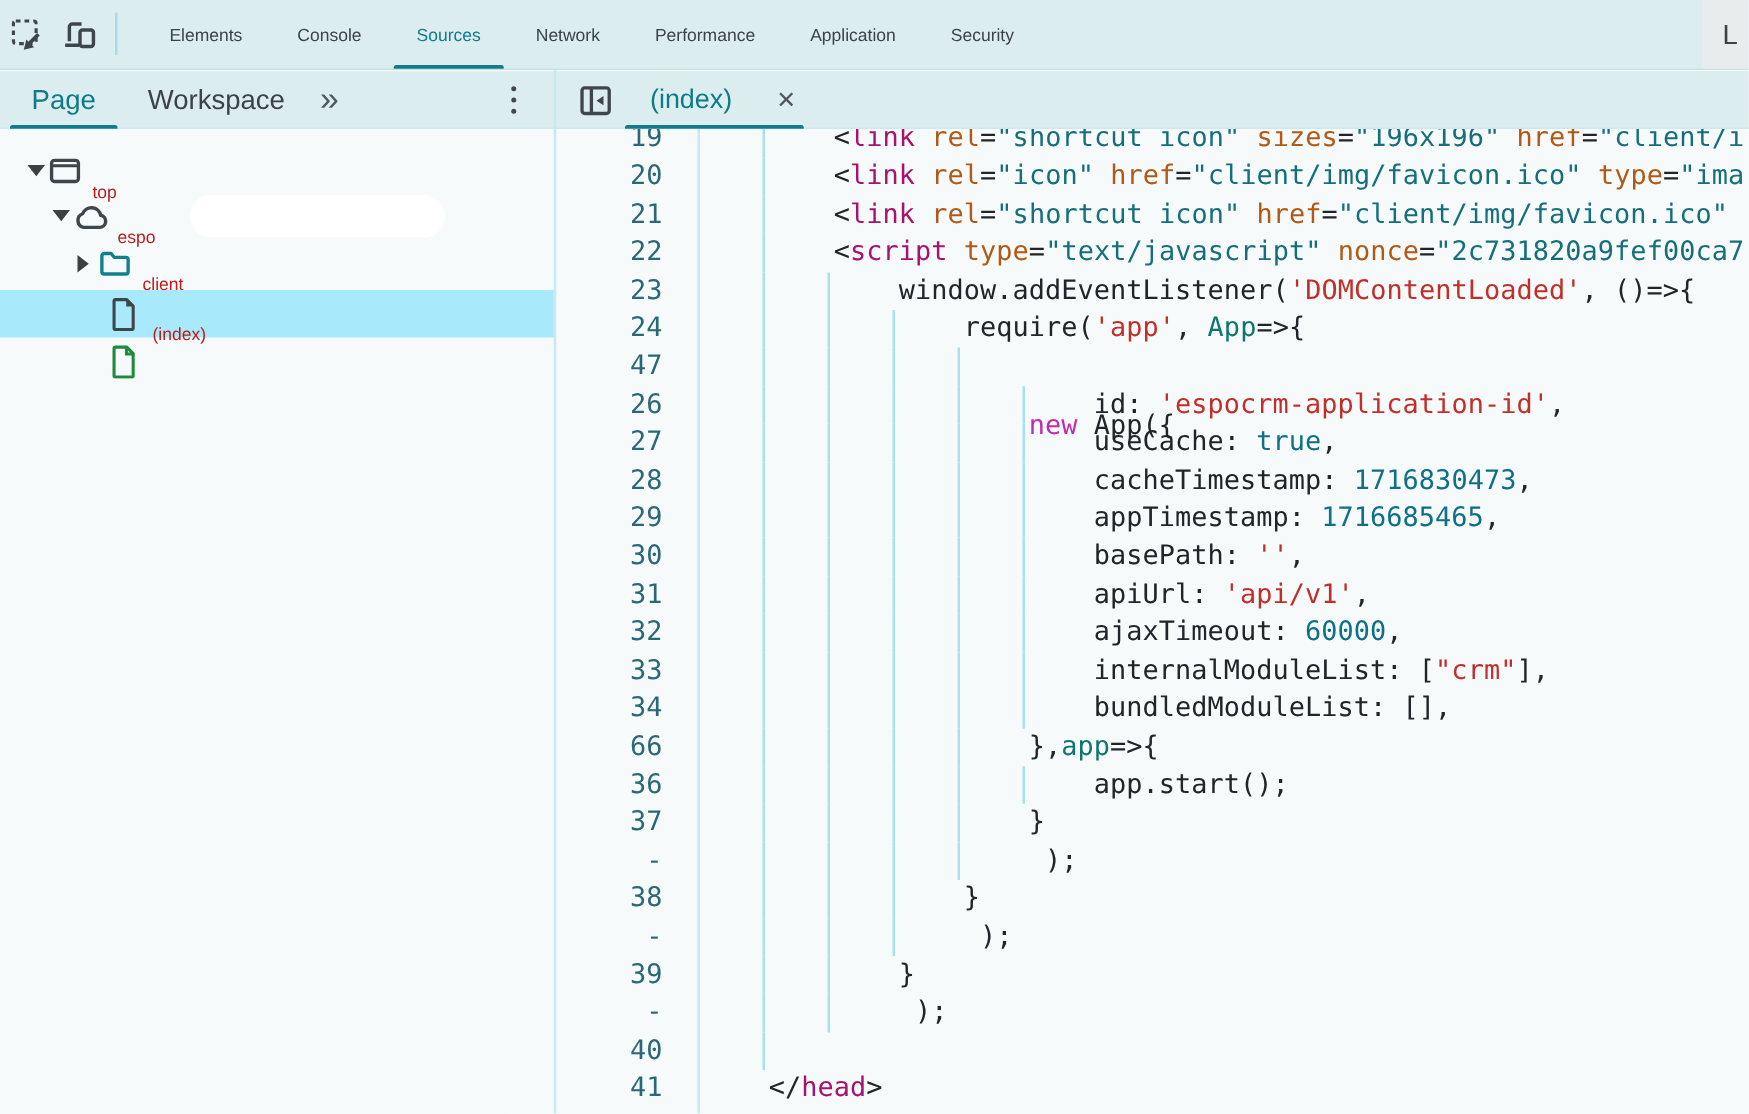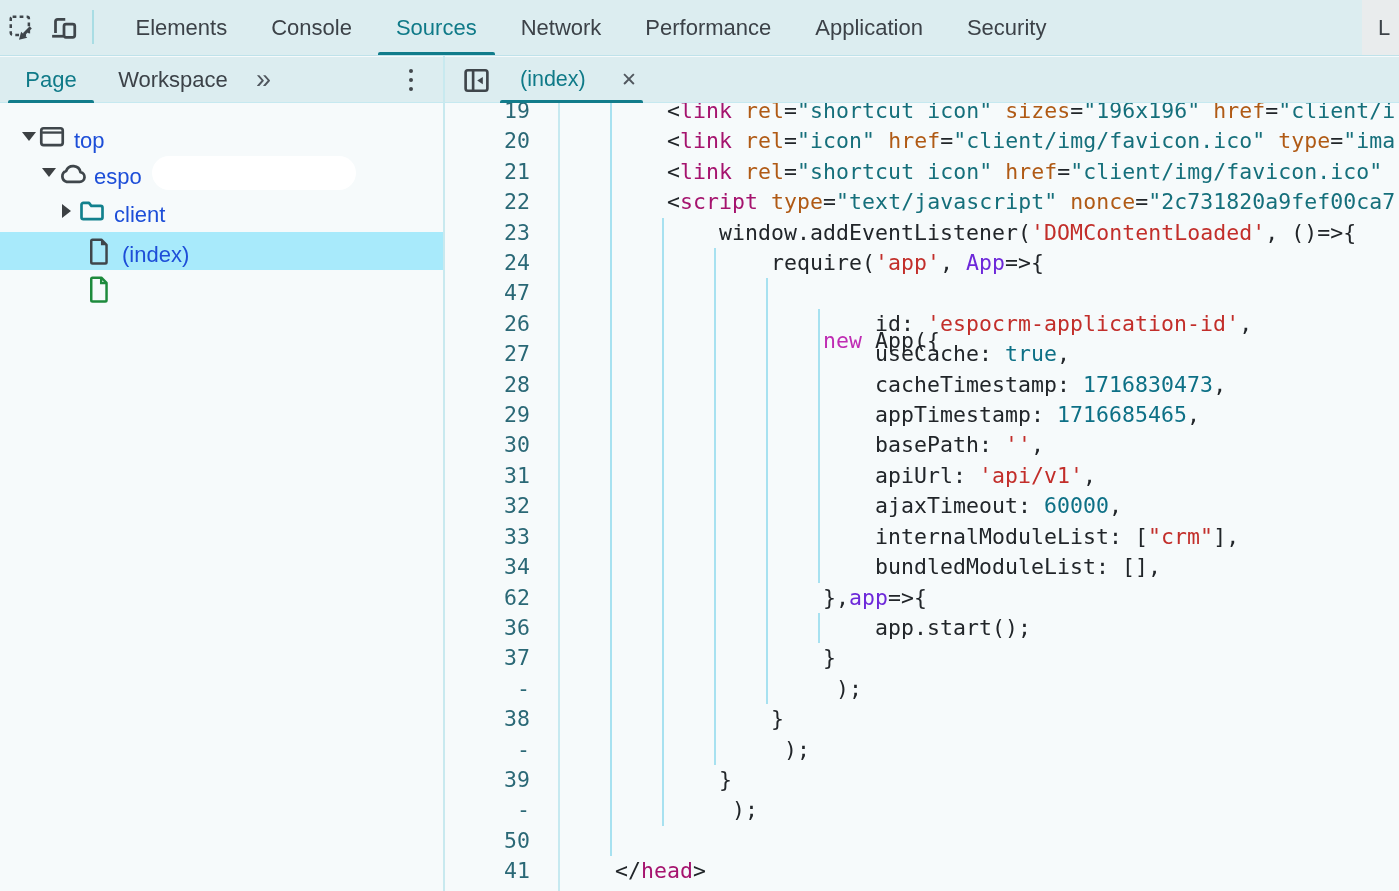--- a/index.html
+++ b/index.html
@@ -4,21 +4,21 @@
 <style>
   html,body{margin:0;padding:0;background:#fff;}
   #app{position:relative;width:1399px;height:891px;overflow:hidden;
        font-family:"Liberation Sans",sans-serif;background:#f6fafb;}
   
   .toolbar{position:absolute;left:0;top:0;width:1399px;height:55px;background:#dcedf0;
            border-bottom:1.5px solid #bfe2ea;display:flex;align-items:stretch;z-index:30;}
   .tool-btn{width:44px;display:flex;align-items:center;justify-content:center;cursor:pointer;}
   .toolbar .sep{width:1.5px;height:34px;background:#a9dde4;margin:10px 8px 0 8px;}
   .dt-tabs{display:flex;align-items:stretch;margin-left:12px;}
-  .dt-tab{display:flex;align-items:center;padding:0 22px;font-size:22px;color:#3c4248;
+  .dt-tab{display:flex;align-items:center;padding:0 22px;font-size:14px;color:#3c4248;
           position:relative;cursor:pointer;white-space:nowrap;}
   .dt-tab.active{color:#0f7a88;}
   .dt-tab.active::after{content:"";position:absolute;left:4px;right:4px;bottom:0;height:3.5px;
           background:#117c8b;border-radius:2px 2px 0 0;}
   .overflow-block{position:absolute;right:0;top:0;width:37px;height:55px;background:#e9eced;
           display:flex;align-items:center;font-size:22px;color:#3c4248;padding-left:16px;box-sizing:border-box;}
   
   .subbar{position:absolute;left:0;top:56.5px;width:1399px;height:46.5px;background:#dcedf0;z-index:30;}
   .subbar .hline{position:absolute;left:0;bottom:0;width:100%;height:1.5px;background:#c6e9f0;}
   .pane-tab{position:absolute;top:0;height:100%;display:flex;align-items:center;justify-content:center;
@@ -41,34 +41,34 @@
   
   .sidebar{position:absolute;left:0;top:103px;width:443px;bottom:0;background:#f6fafb;z-index:20;}
   .tree-row{position:absolute;left:0;width:100%;height:38px;cursor:pointer;}
   .tree-row.selected{background:#a8eafb;}
   .tri{position:absolute;top:50%;width:0;height:0;}
   .tri.down{margin-top:-5px;border-left:7.5px solid transparent;border-right:7.5px solid transparent;
             border-top:9px solid #3c4043;}
   .tri.right{margin-top:-7.5px;border-top:7.5px solid transparent;border-bottom:7.5px solid transparent;
              border-left:9px solid #3c4043;}
   .tree-icon{position:absolute;top:50%;margin-top:-14px;width:28px;height:28px;}
-  .tree-label{position:absolute;top:4px;height:100%;display:flex;align-items:center;
-              font-size:22px;color:#1d4ed8;white-space:nowrap;}
+  .tree-label{position:absolute;top:16px;height:100%;display:flex;align-items:center;
+              font-size:14px;color:#b91c1c;white-space:nowrap;}
   .redaction{position:absolute;left:152px;top:2px;width:204px;height:34px;background:#ffffff;
              border-radius:17px;}
   
   .code-area{position:absolute;left:444px;top:96px;right:0;bottom:0;background:#f6fafb;z-index:10;
              font-family:"DejaVu Sans Mono",monospace;font-size:21.5px;letter-spacing:0.06px;}
   .gutter-border{position:absolute;left:114px;top:0;bottom:0;width:1.5px;background:#c6e9f0;}
   .crow{position:relative;height:30.42px;line-height:30.42px;white-space:pre;}
   .crow .ln{position:absolute;left:0;top:0;width:86px;text-align:right;color:#2a6876;cursor:pointer;}
   .crow .code{position:absolute;left:171px;top:0;cursor:text;}
   .guide{position:absolute;top:0;bottom:0;width:2px;background:#a7e1f0;}
   .tk-pl{color:#212529}.tk-tag{color:#a5136e}.tk-attr{color:#b05a15}.tk-avl{color:#156f7b}
-  .tk-str{color:#c22e2a}.tk-kw{color:#bf2cb3}.tk-num{color:#0d7086}.tk-def{color:#6d28d9}
+  .tk-str{color:#c22e2a}.tk-kw{color:#bf2cb3}.tk-num{color:#0d7086}.tk-def{color:#0f766e}
   svg{display:block;}
 </style>
 </head>
 <body>
 
 <div id="app">
 
   <div class="code-area">
     <div class="gutter-border"></div>
     <div id="code-rows">
@@ -81,29 +81,29 @@
         <div class="crow"><span class="ln">47</span><span class="guide" style="left: 166px;"></span><span class="guide" style="left: 218px;"></span><span class="guide" style="left: 270px;"></span><span class="guide" style="left: 322px;"></span><span class="code" style="padding-left: 208px; margin-top: 48px;"><span class="tk-kw">new</span><span class="tk-pl"> App({</span></span></div>
         <div class="crow"><span class="ln">26</span><span class="guide" style="left: 166px;"></span><span class="guide" style="left: 218px;"></span><span class="guide" style="left: 270px;"></span><span class="guide" style="left: 322px;"></span><span class="guide" style="left: 374px;"></span><span class="code" style="padding-left: 260px;"><span class="tk-pl">id: </span><span class="tk-str">'espocrm-application-id'</span><span class="tk-pl">,</span></span></div>
         <div class="crow"><span class="ln">27</span><span class="guide" style="left: 166px;"></span><span class="guide" style="left: 218px;"></span><span class="guide" style="left: 270px;"></span><span class="guide" style="left: 322px;"></span><span class="guide" style="left: 374px;"></span><span class="code" style="padding-left: 260px;"><span class="tk-pl">useCache: </span><span class="tk-num">true</span><span class="tk-pl">,</span></span></div>
         <div class="crow"><span class="ln">28</span><span class="guide" style="left: 166px;"></span><span class="guide" style="left: 218px;"></span><span class="guide" style="left: 270px;"></span><span class="guide" style="left: 322px;"></span><span class="guide" style="left: 374px;"></span><span class="code" style="padding-left: 260px;"><span class="tk-pl">cacheTimestamp: </span><span class="tk-num">1716830473</span><span class="tk-pl">,</span></span></div>
         <div class="crow"><span class="ln">29</span><span class="guide" style="left: 166px;"></span><span class="guide" style="left: 218px;"></span><span class="guide" style="left: 270px;"></span><span class="guide" style="left: 322px;"></span><span class="guide" style="left: 374px;"></span><span class="code" style="padding-left: 260px;"><span class="tk-pl">appTimestamp: </span><span class="tk-num">1716685465</span><span class="tk-pl">,</span></span></div>
         <div class="crow"><span class="ln">30</span><span class="guide" style="left: 166px;"></span><span class="guide" style="left: 218px;"></span><span class="guide" style="left: 270px;"></span><span class="guide" style="left: 322px;"></span><span class="guide" style="left: 374px;"></span><span class="code" style="padding-left: 260px;"><span class="tk-pl">basePath: </span><span class="tk-str">''</span><span class="tk-pl">,</span></span></div>
         <div class="crow"><span class="ln">31</span><span class="guide" style="left: 166px;"></span><span class="guide" style="left: 218px;"></span><span class="guide" style="left: 270px;"></span><span class="guide" style="left: 322px;"></span><span class="guide" style="left: 374px;"></span><span class="code" style="padding-left: 260px;"><span class="tk-pl">apiUrl: </span><span class="tk-str">'api/v1'</span><span class="tk-pl">,</span></span></div>
         <div class="crow"><span class="ln">32</span><span class="guide" style="left: 166px;"></span><span class="guide" style="left: 218px;"></span><span class="guide" style="left: 270px;"></span><span class="guide" style="left: 322px;"></span><span class="guide" style="left: 374px;"></span><span class="code" style="padding-left: 260px;"><span class="tk-pl">ajaxTimeout: </span><span class="tk-num">60000</span><span class="tk-pl">,</span></span></div>
         <div class="crow"><span class="ln">33</span><span class="guide" style="left: 166px;"></span><span class="guide" style="left: 218px;"></span><span class="guide" style="left: 270px;"></span><span class="guide" style="left: 322px;"></span><span class="guide" style="left: 374px;"></span><span class="code" style="padding-left: 260px;"><span class="tk-pl">internalModuleList: [</span><span class="tk-str">"crm"</span><span class="tk-pl">],</span></span></div>
         <div class="crow"><span class="ln">34</span><span class="guide" style="left: 166px;"></span><span class="guide" style="left: 218px;"></span><span class="guide" style="left: 270px;"></span><span class="guide" style="left: 322px;"></span><span class="guide" style="left: 374px;"></span><span class="code" style="padding-left: 260px;"><span class="tk-pl">bundledModuleList: [],</span></span></div>
-        <div class="crow"><span class="ln">62</span><span class="guide" style="left: 166px;"></span><span class="guide" style="left: 218px;"></span><span class="guide" style="left: 270px;"></span><span class="guide" style="left: 322px;"></span><span class="code" style="padding-left: 208px;"><span class="tk-pl">},</span><span class="tk-def">app</span><span class="tk-pl">=&gt;{</span></span></div>
+        <div class="crow"><span class="ln">66</span><span class="guide" style="left: 166px;"></span><span class="guide" style="left: 218px;"></span><span class="guide" style="left: 270px;"></span><span class="guide" style="left: 322px;"></span><span class="code" style="padding-left: 208px;"><span class="tk-pl">},</span><span class="tk-def">app</span><span class="tk-pl">=&gt;{</span></span></div>
         <div class="crow"><span class="ln">36</span><span class="guide" style="left: 166px;"></span><span class="guide" style="left: 218px;"></span><span class="guide" style="left: 270px;"></span><span class="guide" style="left: 322px;"></span><span class="guide" style="left: 374px;"></span><span class="code" style="padding-left: 260px;"><span class="tk-pl">app.start();</span></span></div>
         <div class="crow"><span class="ln">37</span><span class="guide" style="left: 166px;"></span><span class="guide" style="left: 218px;"></span><span class="guide" style="left: 270px;"></span><span class="guide" style="left: 322px;"></span><span class="code" style="padding-left: 208px;"><span class="tk-pl">}</span></span></div>
         <div class="crow"><span class="ln">-</span><span class="guide" style="left: 166px;"></span><span class="guide" style="left: 218px;"></span><span class="guide" style="left: 270px;"></span><span class="guide" style="left: 322px;"></span><span class="code" style="padding-left: 221px;"><span class="tk-pl">);</span></span></div>
         <div class="crow"><span class="ln">38</span><span class="guide" style="left: 166px;"></span><span class="guide" style="left: 218px;"></span><span class="guide" style="left: 270px;"></span><span class="code" style="padding-left: 156px;"><span class="tk-pl">}</span></span></div>
         <div class="crow"><span class="ln">-</span><span class="guide" style="left: 166px;"></span><span class="guide" style="left: 218px;"></span><span class="guide" style="left: 270px;"></span><span class="code" style="padding-left: 169px;"><span class="tk-pl">);</span></span></div>
         <div class="crow"><span class="ln">39</span><span class="guide" style="left: 166px;"></span><span class="guide" style="left: 218px;"></span><span class="code" style="padding-left: 104px;"><span class="tk-pl">}</span></span></div>
         <div class="crow"><span class="ln">-</span><span class="guide" style="left: 166px;"></span><span class="guide" style="left: 218px;"></span><span class="code" style="padding-left: 117px;"><span class="tk-pl">);</span></span></div>
-        <div class="crow"><span class="ln">50</span><span class="guide" style="left: 166px;"></span></div>
+        <div class="crow"><span class="ln">40</span><span class="guide" style="left: 166px;"></span></div>
         <div class="crow"><span class="ln">41</span><span class="code" style="padding-left: 0px;"><span class="tk-pl">&lt;/</span><span class="tk-tag">head</span><span class="tk-pl">&gt;</span></span></div>
       </div>
   </div>
 
   <div class="toolbar">
     <div class="tool-btn">
       <span>
         <svg width="30" height="30" viewBox="0 0 24 24">
           <rect x="3" y="3" width="14.5" height="14.5" rx="1.5" fill="none" stroke="#3f464b" stroke-width="2" stroke-dasharray="3 2.6"></rect>
           <path d="M19 11.5 L13.5 17" stroke="#3f464b" stroke-width="2.4" fill="none"></path>

